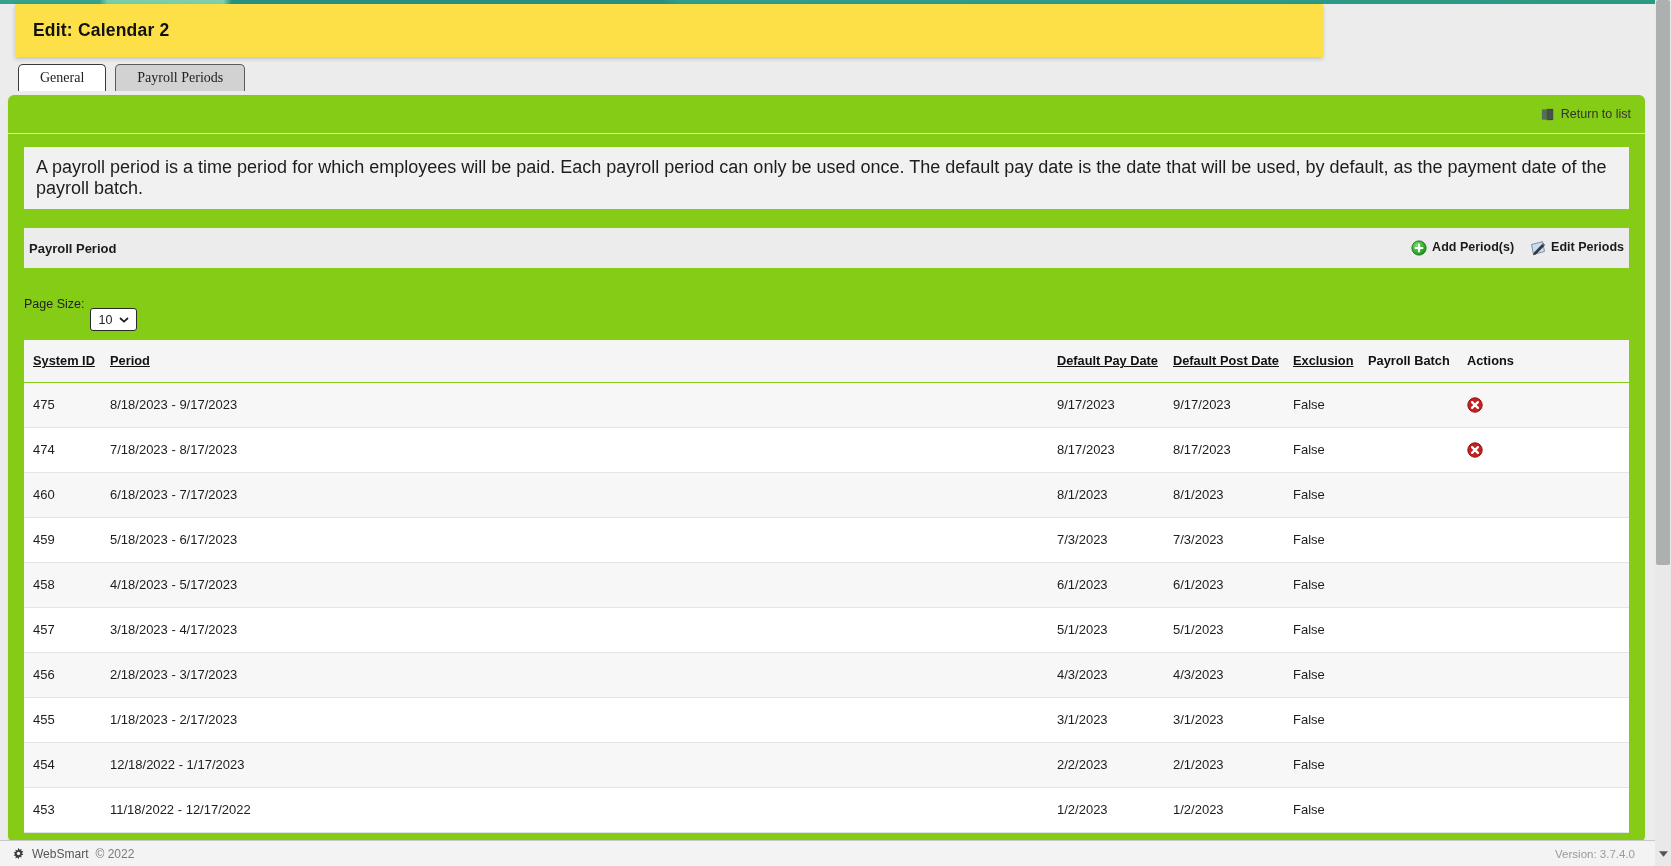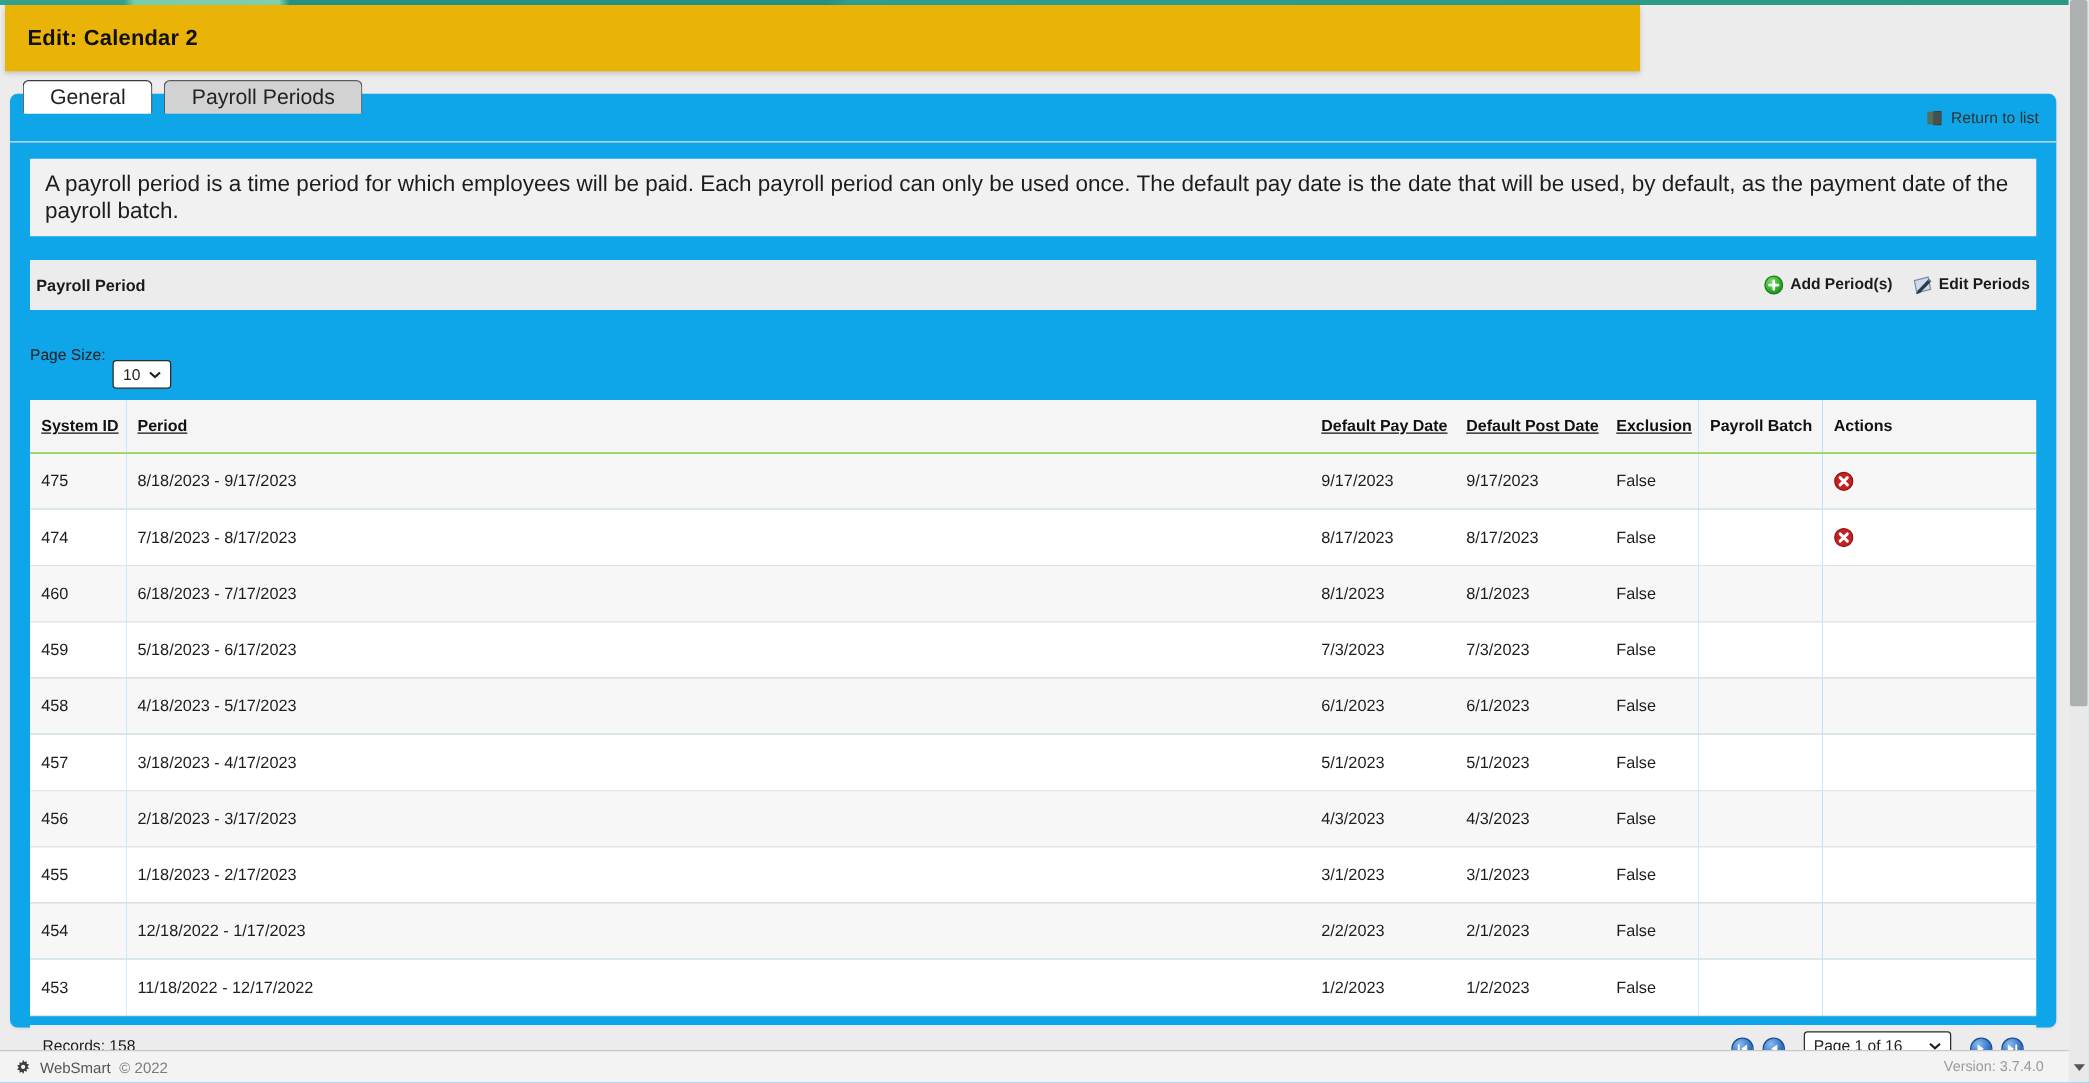--- a/index.html
+++ b/index.html
@@ -5,33 +5,33 @@
   * { margin:0; padding:0; box-sizing:border-box; }
   html,body { width:1671px; height:866px; overflow:hidden; }
   body { font-family:"Liberation Sans", sans-serif; background:#ececec; color:#222; }
   .page { position:relative; width:1671px; height:866px; background:#ececec; }
 
   
   .topbar { position:absolute; top:0; left:0; width:1655px; height:4px;
     background:linear-gradient(90deg,#35a18a 0%,#35a18a 6%,#79ccaa 6.5%,#7fd0ad 13.5%,#27917f 14%,#27917f 40%,#2f9e8a 41%,#2b9884 100%); }
 
   
-  .titlebar { position:absolute; top:4px; left:4px; width:1308px; height:53px; background:#eab308;
+  .titlebar { position:absolute; top:4px; left:15px; width:1308px; height:53px; background:#fde047;
     box-shadow:0 2px 4px rgba(0,0,0,.18); display:flex; align-items:center; padding-left:18px; z-index:3; }
   .titlebar h1 { font-size:17.5px; font-weight:bold; color:#111; letter-spacing:.2px; }
 
   
   .tabstrip { position:absolute; top:64px; left:18px; height:28px; display:flex; gap:9px; z-index:2; }
   .tab { height:27px; display:flex; align-items:center; justify-content:center; padding:0 21px;
-    font-size:17px; border:1px solid #3a3a3a; border-bottom:none; border-radius:5px 5px 0 0; cursor:pointer; }
+    font-size:14px; border:1px solid #3a3a3a; border-bottom:none; border-radius:5px 5px 0 0; cursor:pointer;font-family:Liberation Serif, serif; }
   .tab.active { background:#fff; }
   .tab.inactive { background:#d2d2d2; border-color:#5a5a5a; }
 
   
-  .panel { position:absolute; top:75px; left:8px; width:1637px; height:747px; background:#0ea5e9;
+  .panel { position:absolute; top:95px; left:8px; width:1637px; height:747px; background:#84cc16;
     border-radius:6px; box-shadow:0 1px 2px rgba(0,0,0,.08); }
 
   .return-row { height:39px; display:flex; align-items:center; justify-content:flex-end;
     padding-right:14px; border-bottom:1px solid #e2e2e2; }
   .return-link { display:flex; align-items:center; gap:6px; font-size:12.5px; color:#333;
     text-decoration:none; cursor:pointer; }
 
   .desc { margin:13px 16px 19px 16px; background:#f1f1f1; padding:10px 12px; font-size:18px; color:#1d1d1d; }
 
   .section-head { margin:0 16px; background:#ececec; height:40px; display:flex; align-items:center;

